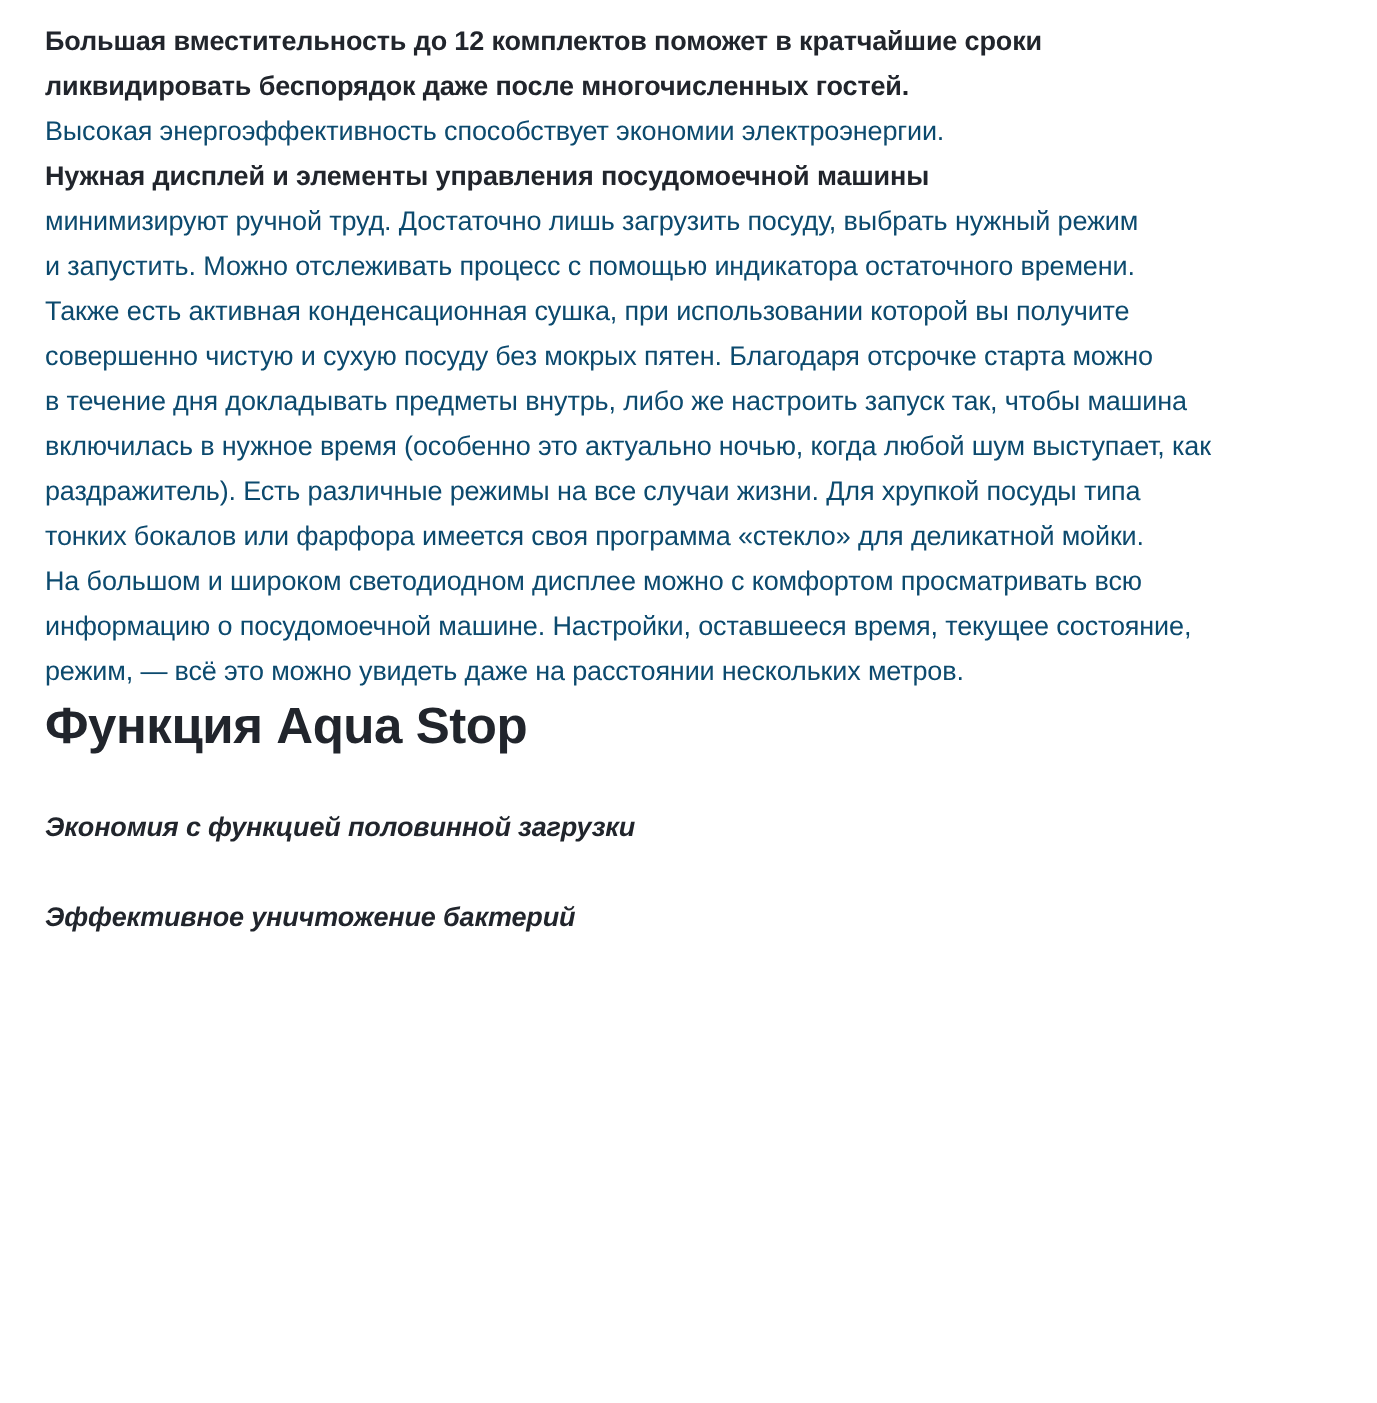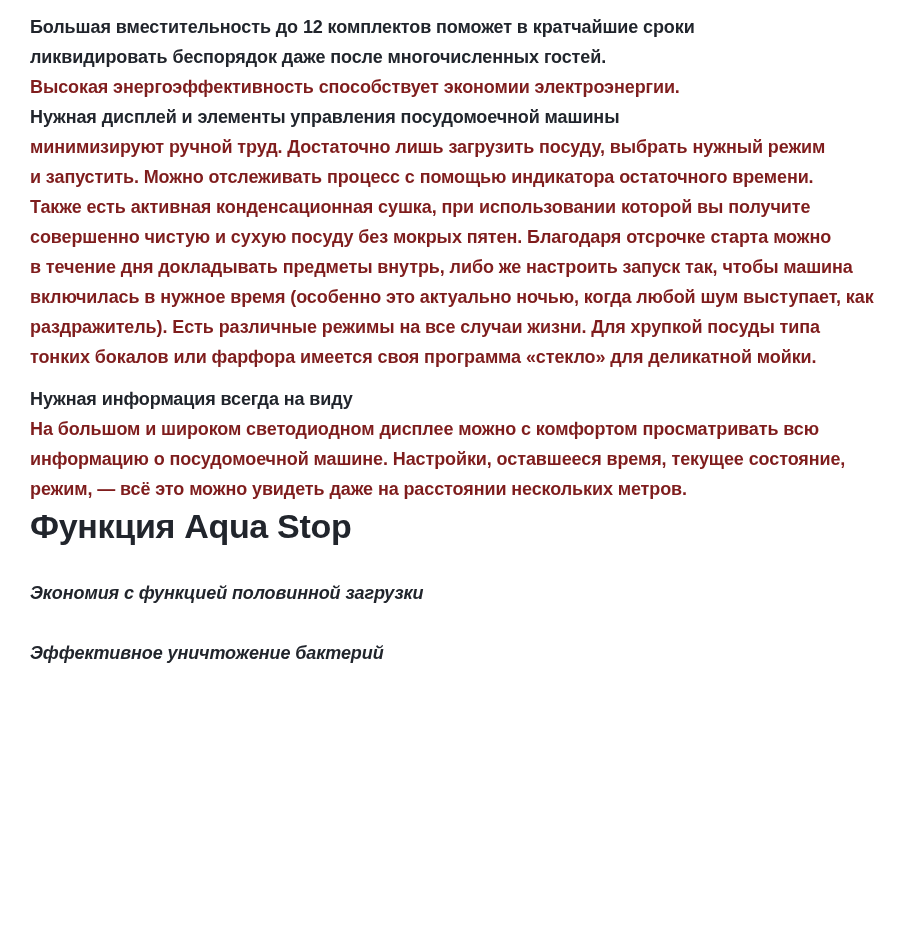--- a/index.html
+++ b/index.html
@@ -16,24 +16,23 @@
   }
   .description {
     box-sizing: border-box;
     width: 918px;
     padding: 12px 28px 0 30px;
   }
   .para {
     margin: 0;
     font-size: 18px;
     line-height: 30px;
-    color: #7f1d1d;
+    color: #0c4a6e;
     white-space: pre-line;
     letter-spacing: -0.1px;
-    font-weight: bold;
   }
   .para.bold {
     font-weight: 700;
     color: #21252c;
   }
   .subheading {
     margin: 0;
     font-size: 18px;
     line-height: 30px;
     font-weight: 700;
@@ -66,21 +65,20 @@
 
   <p class="para">минимизируют ручной труд. Достаточно лишь загрузить посуду, выбрать нужный режим
 и запустить. Можно отслеживать процесс с помощью индикатора остаточного времени.
 Также есть активная конденсационная сушка, при использовании которой вы получите
 совершенно чистую и сухую посуду без мокрых пятен. Благодаря отсрочке старта можно
 в течение дня докладывать предметы внутрь, либо же настроить запуск так, чтобы машина
 включилась в нужное время (особенно это актуально ночью, когда любой шум выступает, как
 раздражитель). Есть различные режимы на все случаи жизни. Для хрупкой посуды типа
 тонких бокалов или фарфора имеется своя программа «стекло» для деликатной мойки.</p>
 
-  <h3 class="subheading gap-small">Нужная информация всегда на виду</h3>
 
   <p class="para">На большом и широком светодиодном дисплее можно с комфортом просматривать всю
 информацию о посудомоечной машине. Настройки, оставшееся время, текущее состояние,
 режим, — всё это можно увидеть даже на расстоянии нескольких метров.</p>
 
   <h2 class="h2-title">Функция Aqua Stop</h2>
 
 
   <h3 class="subheading gap-large">Экономия с функцией половинной загрузки</h3>
 

